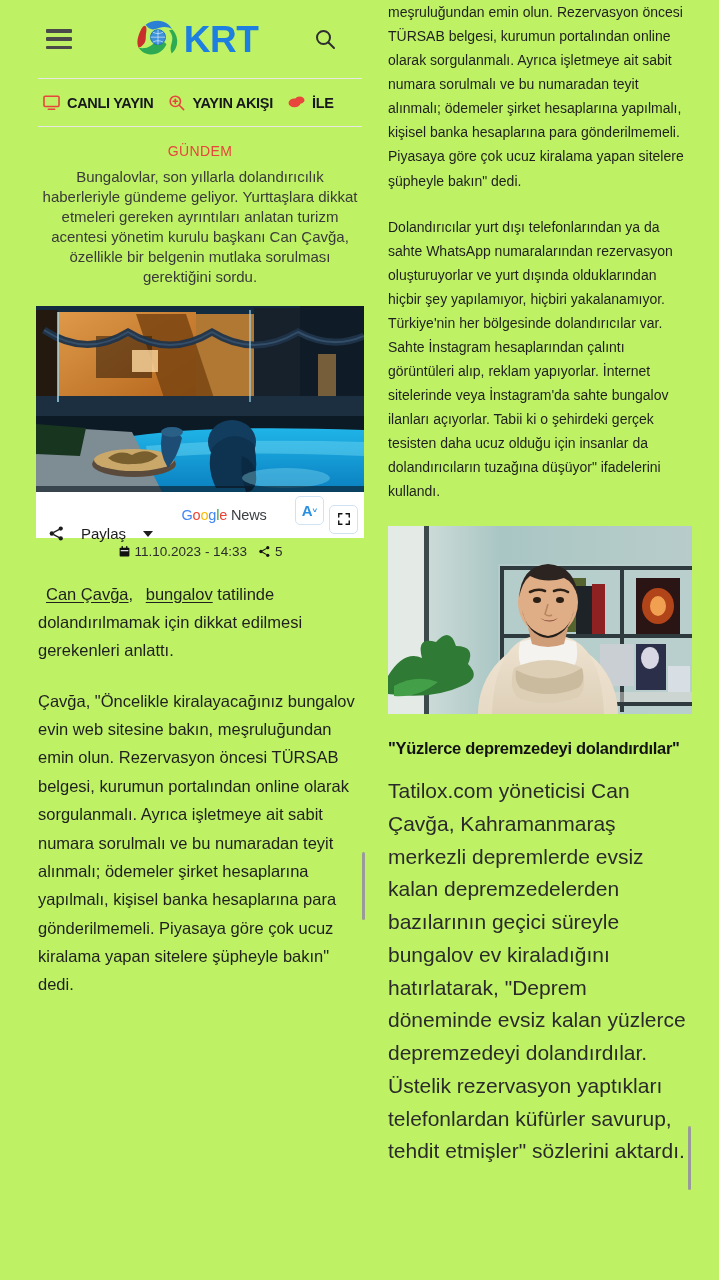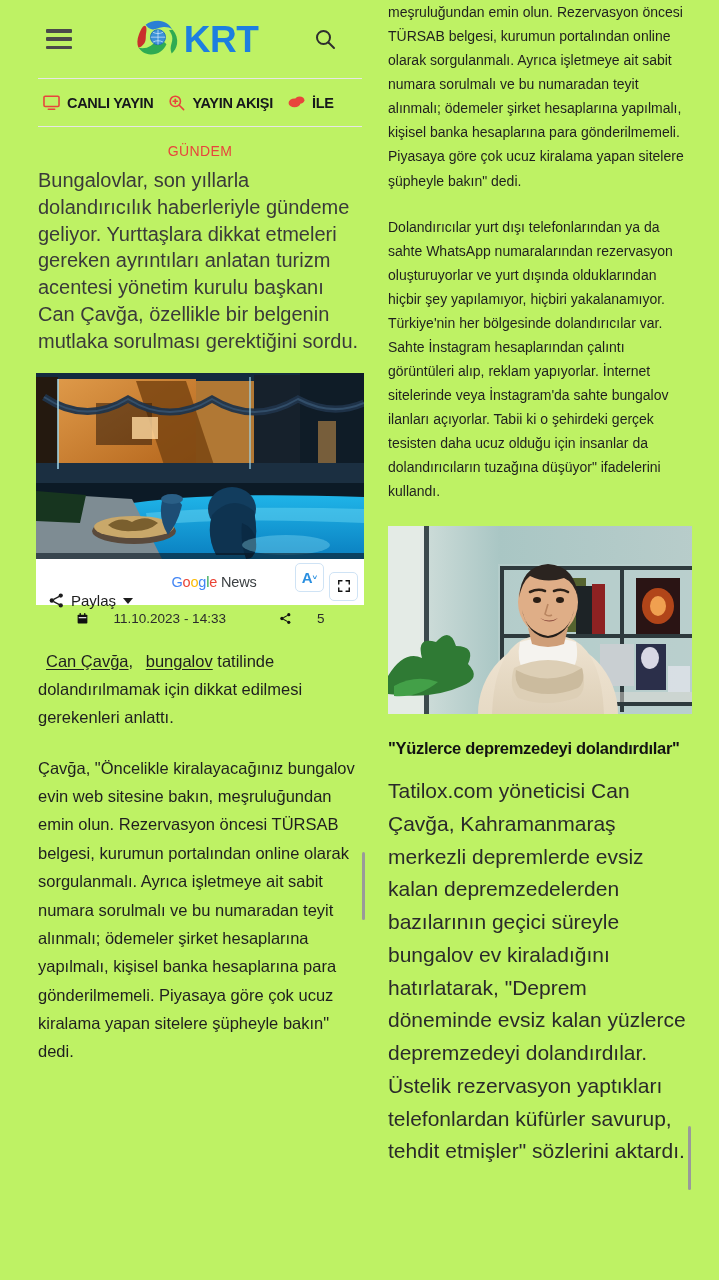--- a/index.html
+++ b/index.html
@@ -124,21 +124,22 @@
   .headline {
     text-align: center;
     font-size: 29px;
     line-height: 1.17;
     font-weight: 700;
     letter-spacing: -0.7px;
     color: #131313;
     margin: 0 8px 10px;
   }
   .summary {
-    font-size: 20px;
+    text-align: center;
+    font-size: 15px;
     line-height: 1.34;
     color: #3a3a3a;
     margin: 0 2px 18px;
     font-weight: 400;
   }
 
   
   .hero {
     position: relative;
     width: 328px;
@@ -153,21 +154,21 @@
   .toolbar {
     height: 46px;
     display: flex;
     align-items: center;
     justify-content: space-between;
     padding: 0 6px 0 12px;
     box-sizing: border-box;
     background: #fff;
   }
   .share-grp {
-    display:flex; align-items:center; gap:6px; cursor:pointer;margin-top:38px;
+    display:flex; align-items:center; gap:16px; cursor:pointer;margin-top:38px;
   }
   .share-grp .sh-label {
     font-size: 15px; color:#1d1d1d; font-weight:400;
   }
   .caret-d {
     width:0;height:0;border-left:5px solid transparent;border-right:5px solid transparent;
     border-top:6px solid #1d1d1d; margin-left:1px;
   }
   .gnews {
     display:flex; align-items:center; font-size:14.5px; font-weight:500;
@@ -182,21 +183,21 @@
     border:1px solid #cfe3f5; border-radius:5px;
     display:flex; align-items:center; justify-content:center;
     background:#fff; cursor:pointer;
   }
   .tbtn.font-b { color:#2a8fe0; font-size:15px; font-weight:700; }
   .tbtn.font-b sup { font-size:8px; font-weight:700; }
   .tbtn.fs-b { margin-top:9px; }
 
   
   .meta-line {
-    display:flex; align-items:center; justify-content:center; gap:25px;
+    display:flex; align-items:center; justify-content:center; gap:4px;
     height:28px; font-size:13.5px; color:#2b2b2b;
   }
   .meta-line .m-sep { width:3px; }
 
   
   .body-text {
     padding: 14px 2px 0 2px;
   }
   .body-text p {
     font-size: 16.5px;

